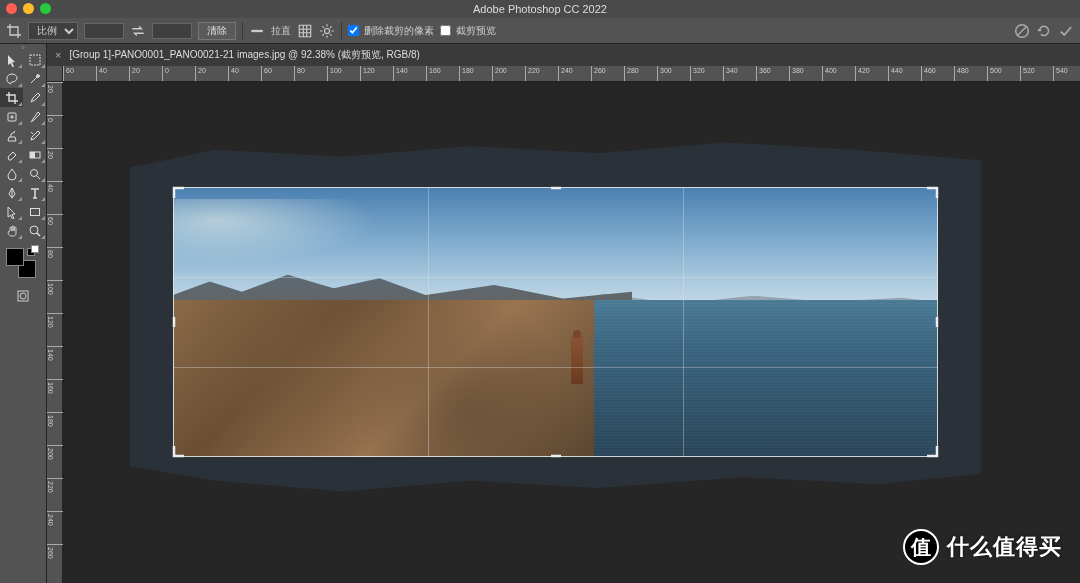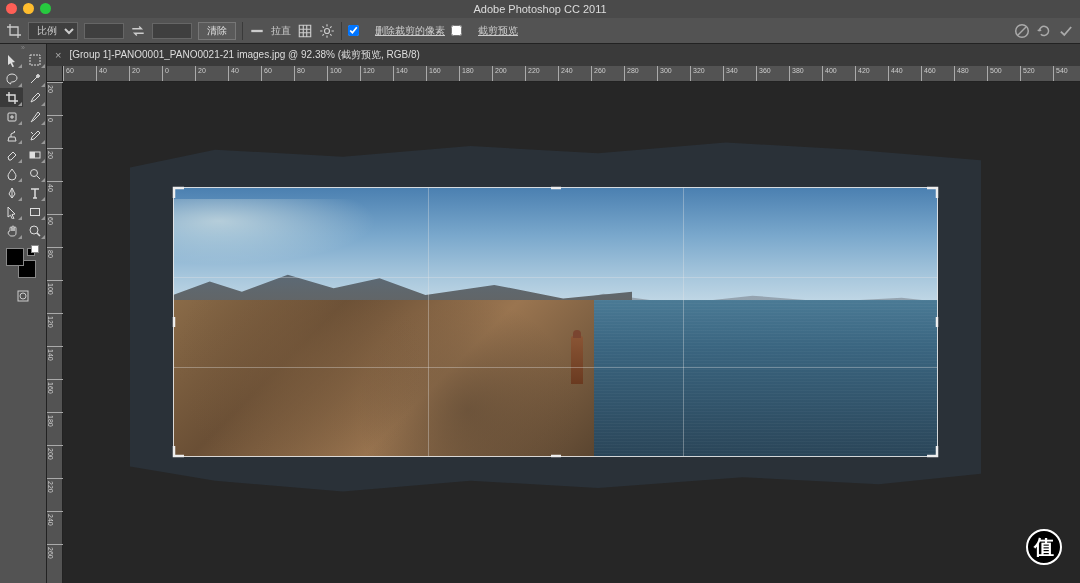--- a/index.html
+++ b/index.html
@@ -15,21 +15,21 @@
     
     .title-bar { height: 18px; background: #4a4a4a; color: #ddd; font-size: 11px; text-align: center; line-height: 18px; }
     
     
     .options-bar { height: 26px; background: #535353; border-bottom: 1px solid #222; display: flex; align-items: center; padding: 0 6px; font-size: 10px; gap: 6px; }
     .opt-icon { width: 16px; height: 16px; display: flex; align-items: center; justify-content: center; color: #ddd; }
     .opt-select { background: #3f3f3f; border: 1px solid #666; color: #ccc; font-size: 10px; height: 18px; padding: 0 4px; }
     .opt-input { background: #3f3f3f; border: 1px solid #666; width: 40px; height: 16px; color: #ccc; font-size: 9px; }
     .opt-btn { background: #5a5a5a; border: 1px solid #777; padding: 1px 8px; font-size: 10px; color: #ddd; cursor: pointer; }
     .opt-sep { width: 1px; height: 18px; background: #3a3a3a; }
-    .opt-chk { display: flex; align-items: center; gap: 16px; font-size: 10px; text-decoration: underline; }
+    .opt-chk { display: flex; align-items: center; gap: 5px; font-size: 10px; }
     .opt-chk input { width: 11px; height: 11px; }
     
     
     .doc-tabs { height: 22px; background: #3a3a3a; margin-left: 47px; display: flex; align-items: center; font-size: 10px; }
     .doc-tab { padding: 0 8px; color: #ddd; display: flex; align-items: center; gap: 8px; }
     .doc-tab .close { font-size: 11px; color: #aaa; cursor: pointer; }
     
     
     .main { display: flex; height: calc(100% - 66px); }
     
@@ -106,21 +106,21 @@
 </head>
 <body>
 
 <div class="mac-controls">
   <div class="mac-dot mac-close"></div>
   <div class="mac-dot mac-min"></div>
   <div class="mac-dot mac-max"></div>
 </div>
 
 <div class="title-bar">
-  <span>Adobe Photoshop CC 2011</span>
+  <span>Adobe Photoshop CC 2022</span>
 </div>
 
 <div class="options-bar">
   <span class="opt-icon">
     <svg viewBox="0 0 16 16">
         <path d="M4 1v11h11M1 4h11v11" stroke="#ccc" stroke-width="1.3" fill="none"></path>
       </svg>
   </span>
   <select class="opt-select">
     <option>比例</option>
@@ -411,13 +411,14 @@
               </svg></div>
         </div>
       </div>
     </div>
 
   </div>
 </div>
 
 <div class="watermark">
   <div class="wm-badge">值</div>
+  <div class="wm-text">什么值得买</div>
 </div>
 
 </body></html>

